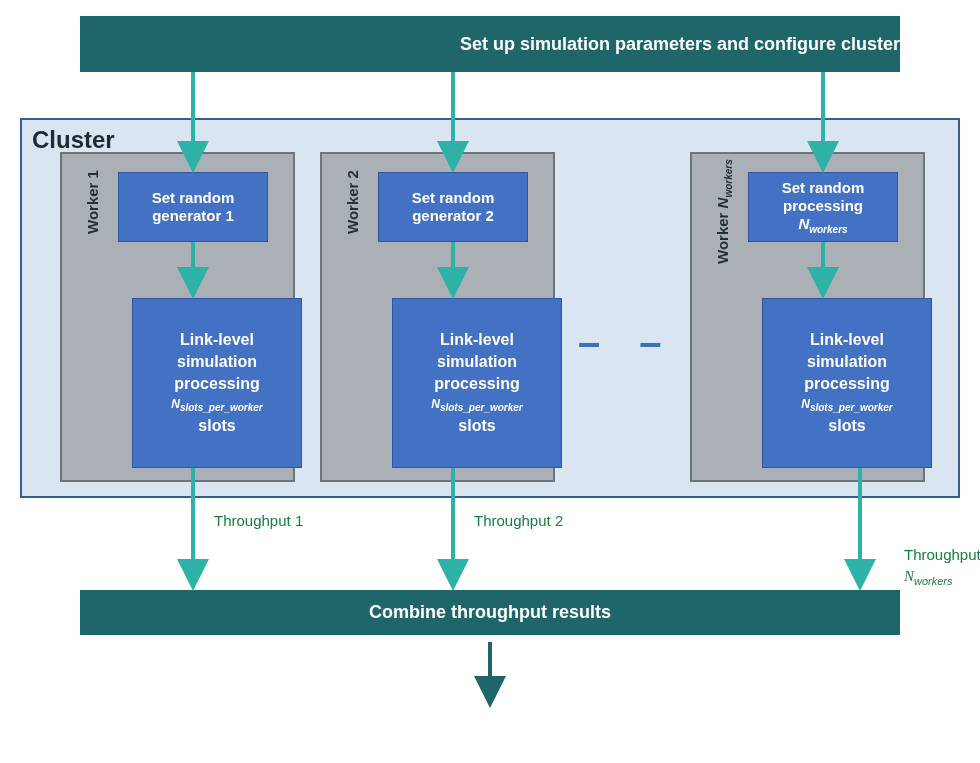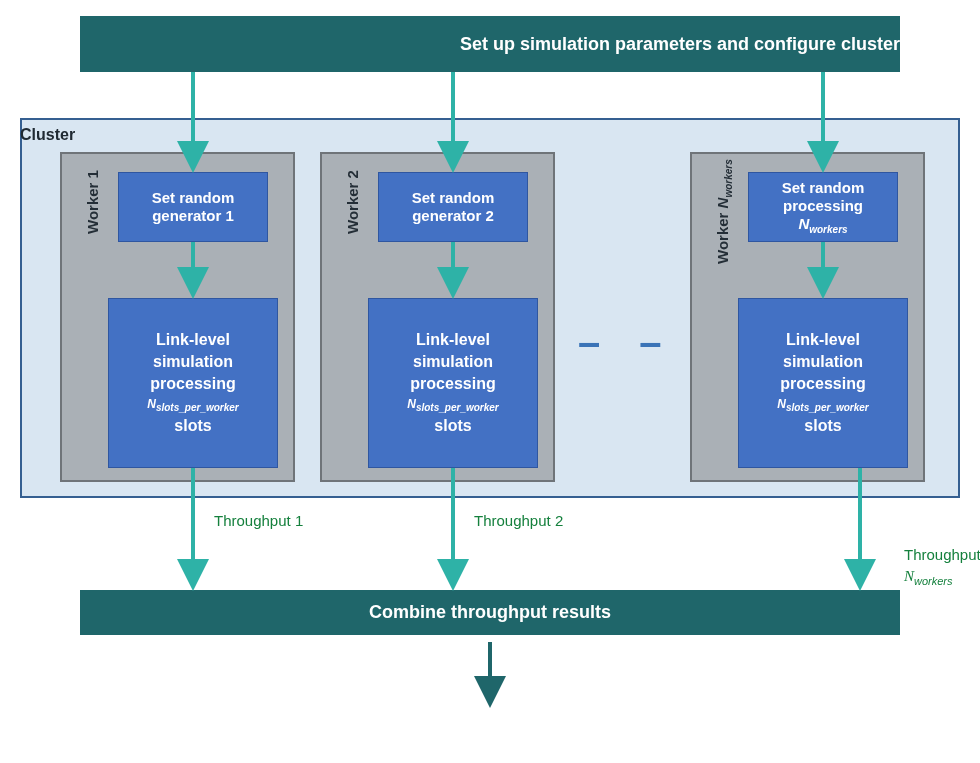--- a/index.html
+++ b/index.html
@@ -30,23 +30,23 @@
   }
 
   
   .cluster {
     left: 20px; top: 118px;
     width: 940px; height: 380px;
     background: #d9e6f2;
     border: 2px solid #355f91;
   }
   .cluster-label {
-    left: 20px; top: 126px;
-    font-weight: 700;
-    font-size: 16px;
+    left: 32px; top: 126px;
+    font-weight: 700;
+    font-size: 24px;
     color: #202a33;
   }
 
   
   .worker {
     width: 235px; height: 330px;
     background: #aab0b6;
     border: 2px solid #6f7479;
   }
   .worker1 { left: 60px;  top: 152px; }
@@ -89,20 +89,21 @@
     width: 170px; height: 170px;
     background: #4371c4;
     color: #fff;
     font-weight: 700;
     font-size: 16px;
     display: flex; align-items: center; justify-content: center;
     text-align: center;
     border: 1px solid #2f56a0;
     line-height: 1.4;
     padding: 6px;
+    margin-left: 24px;
   }
   .proc1 { left: 108px; top: 298px; }
   .proc2 { left: 368px; top: 298px; }
   .procN { left: 738px; top: 298px; }
   .blue-large .mathline { font-style: italic; font-size: 12px; display:block; }
   .sub2 { font-size: 10px; font-weight: 700; }
 
   
   .dashes {
     left: 578px; top: 320px;

